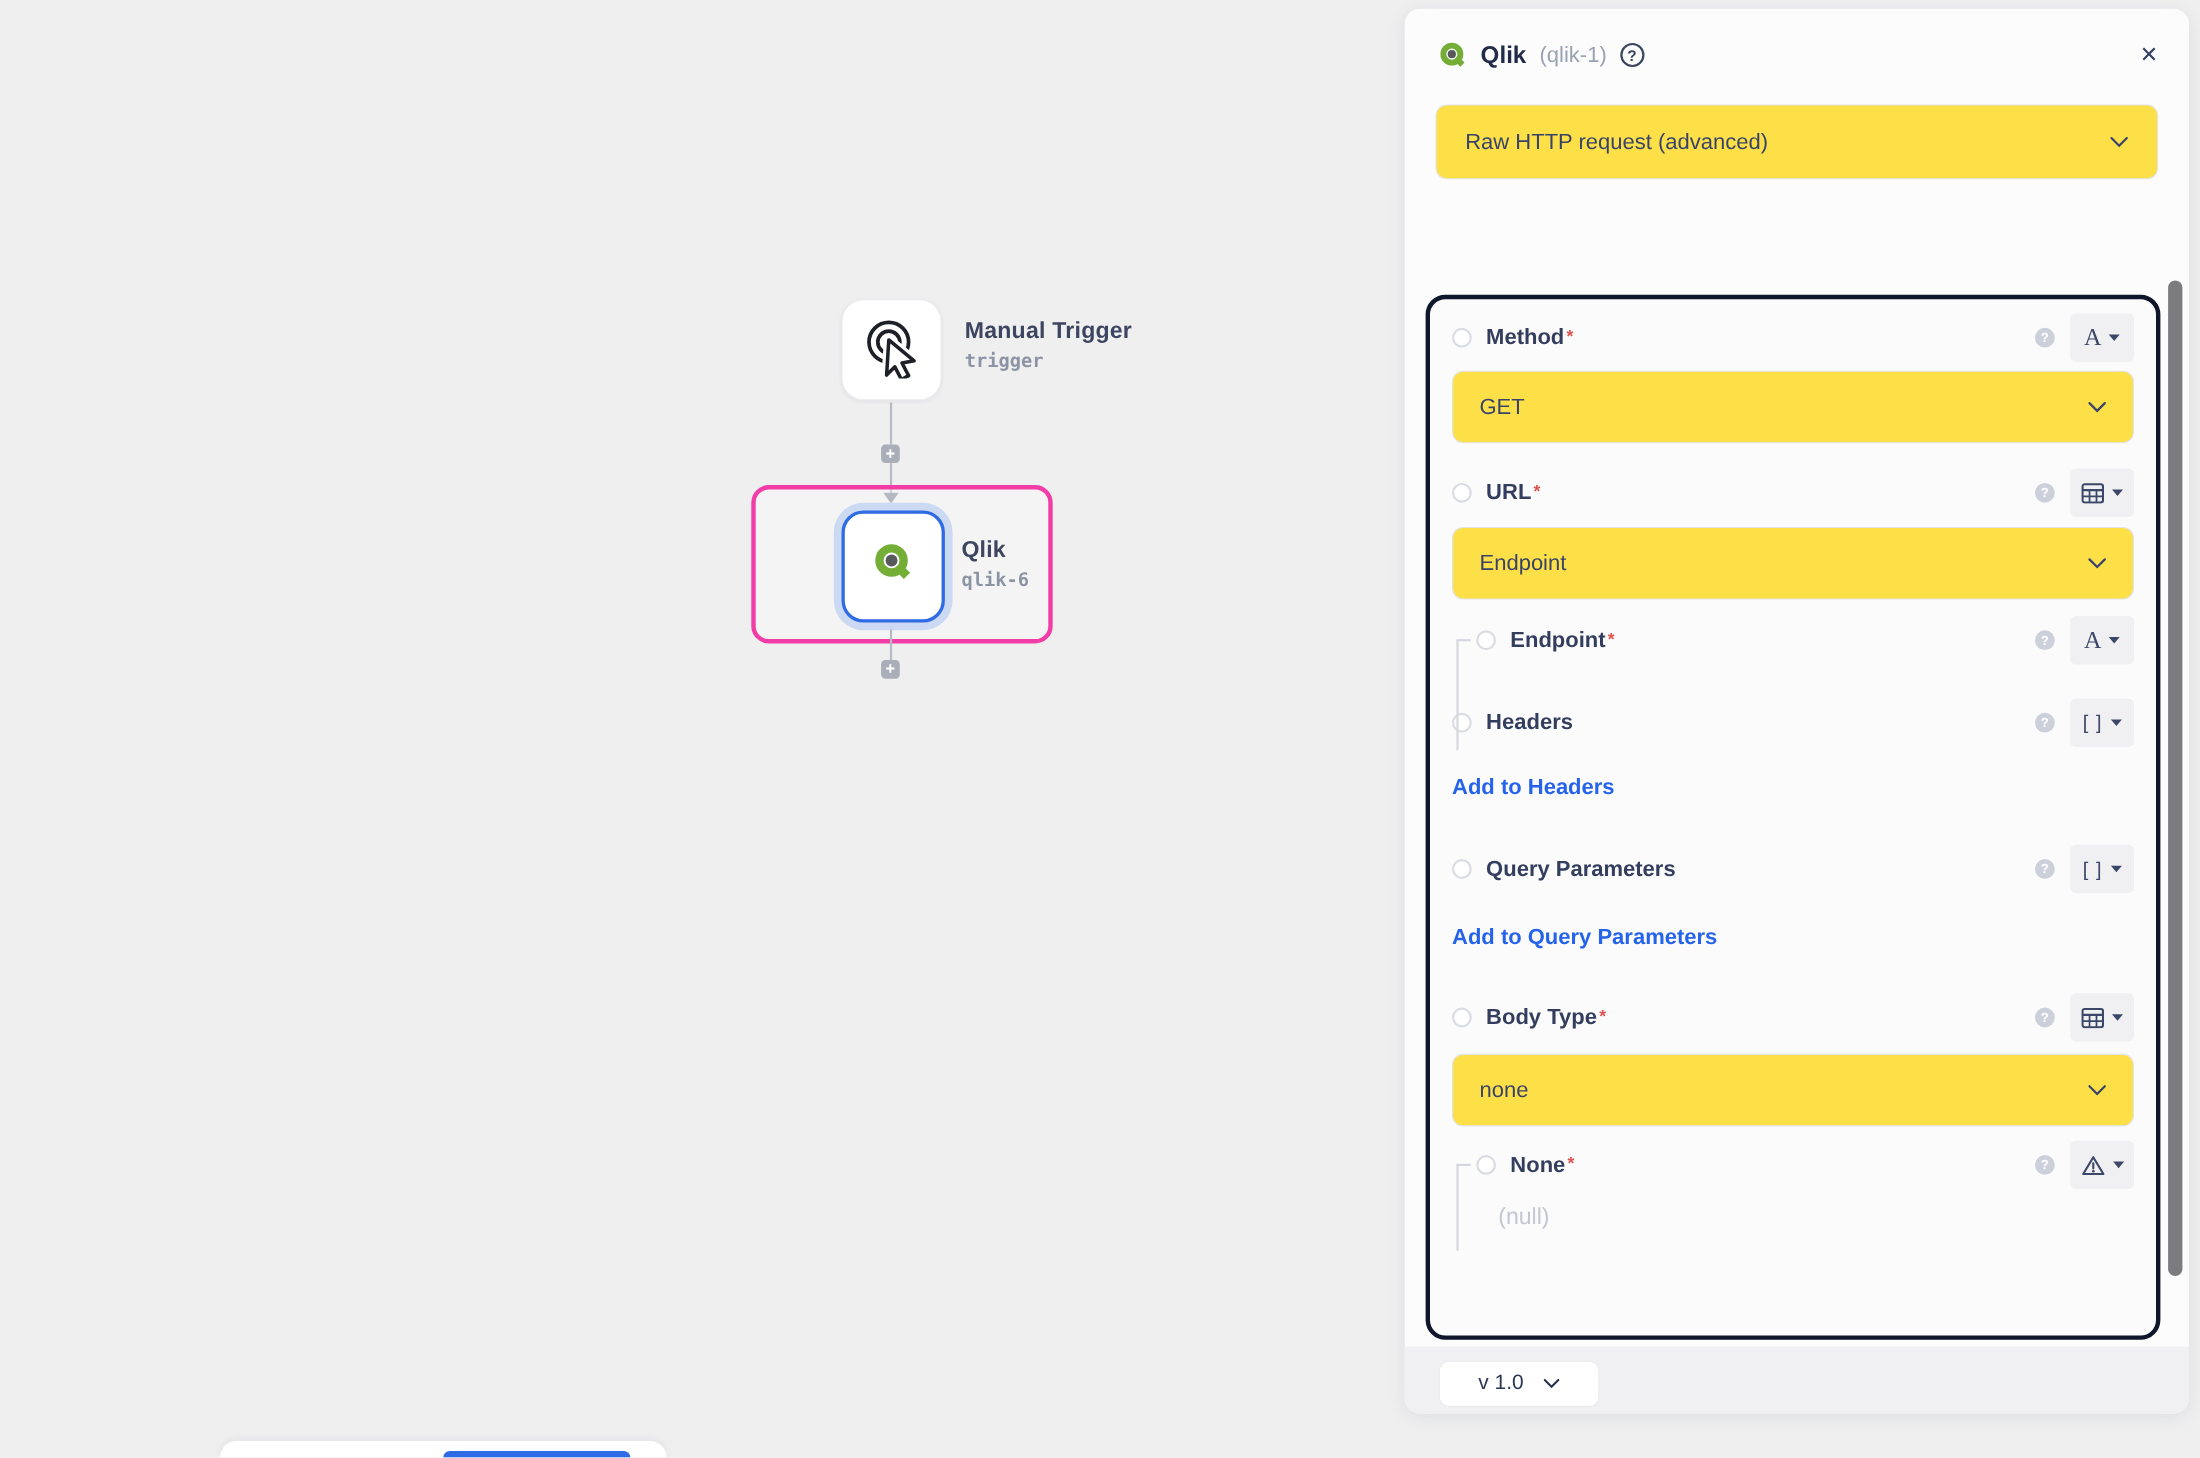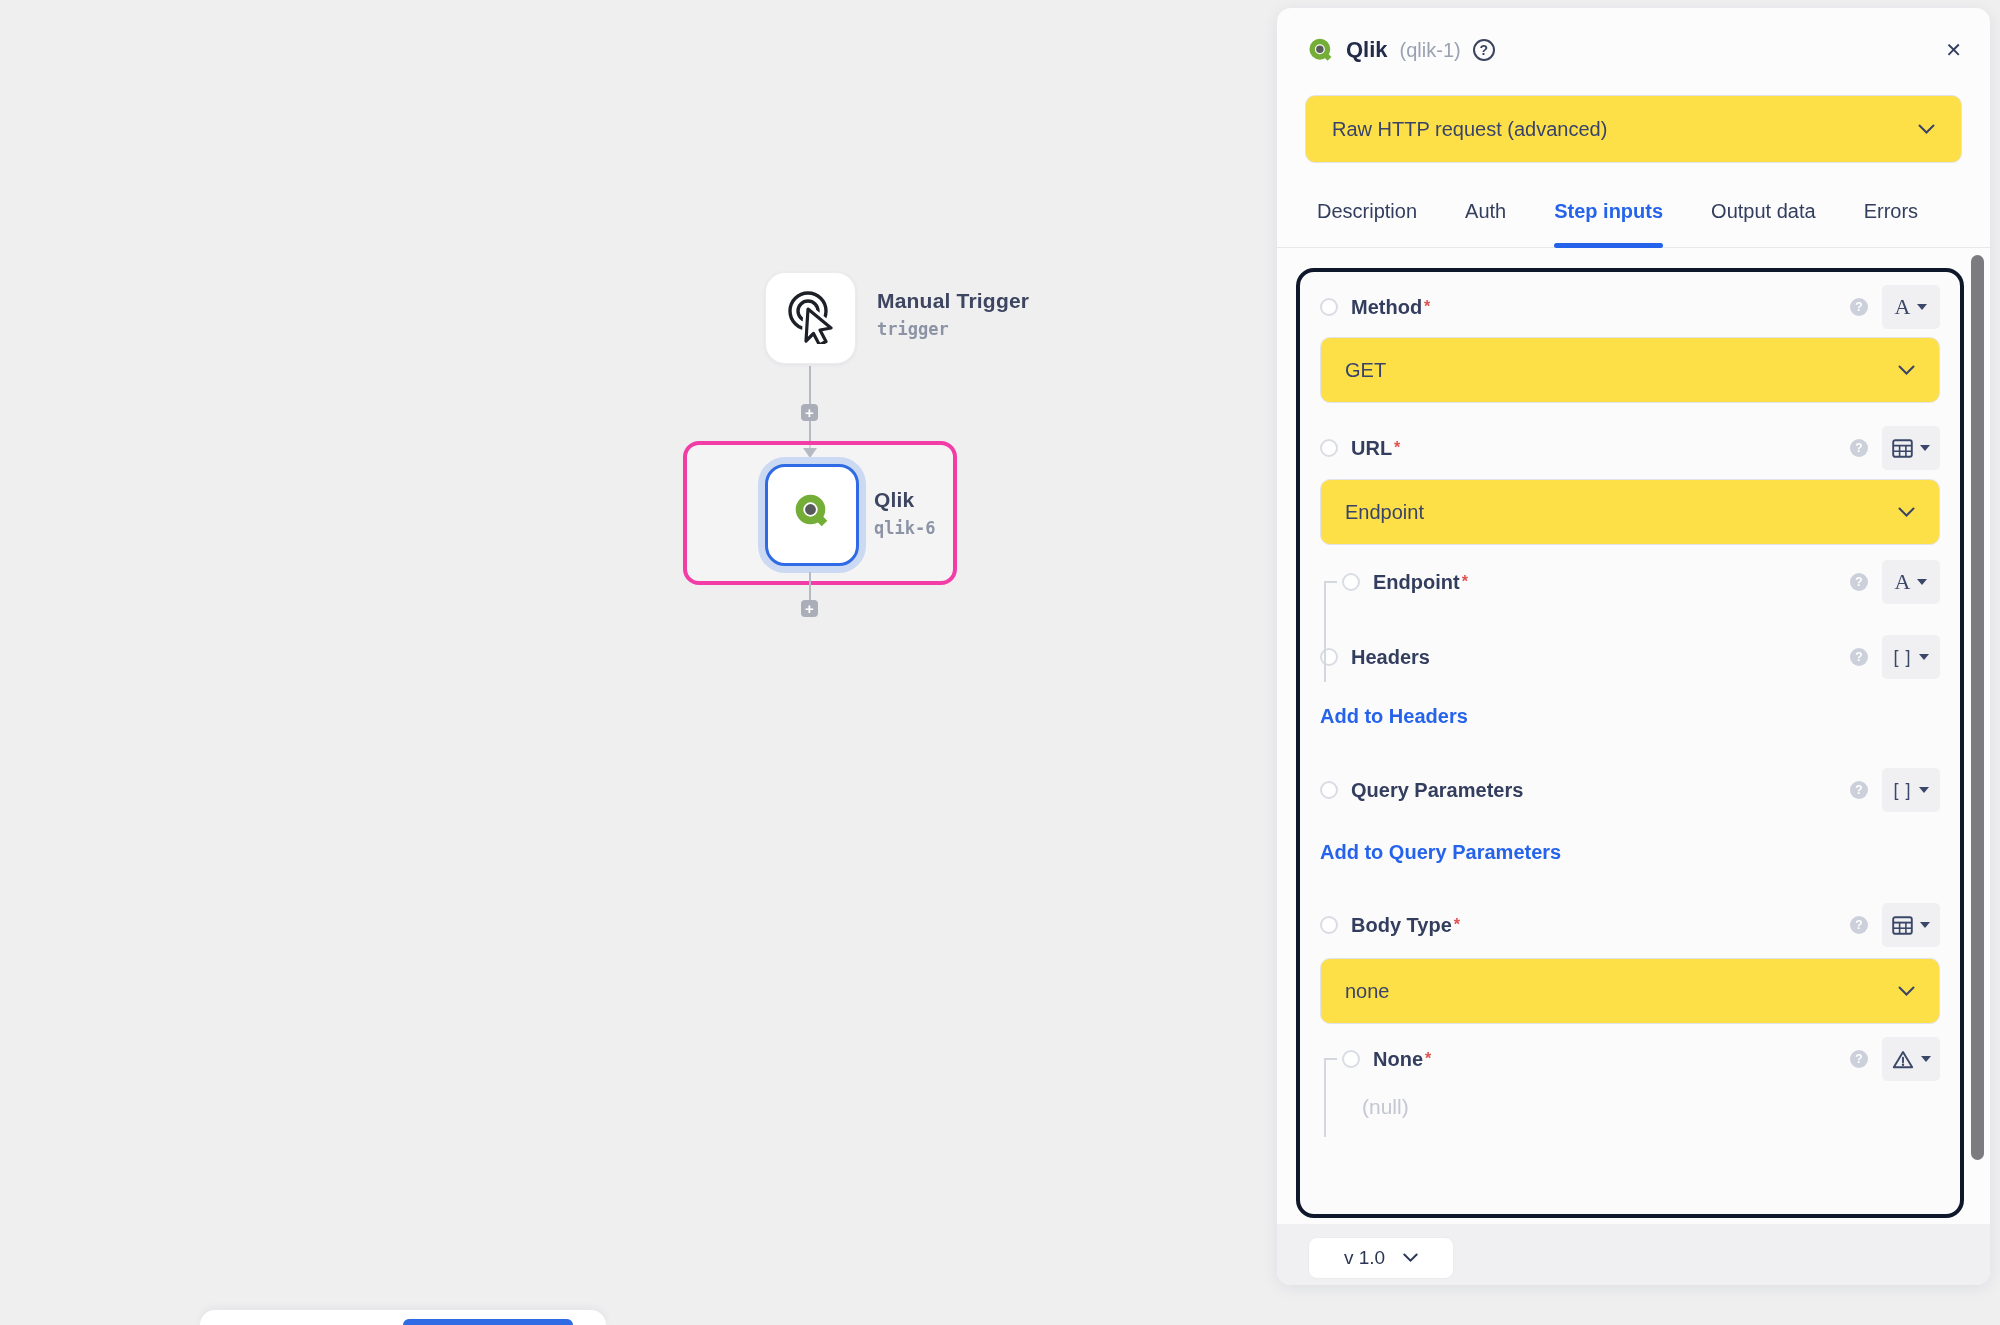--- a/index.html
+++ b/index.html
@@ -237,27 +237,20 @@
 
   <div class="select-box action-select">
     <span>Raw HTTP request (advanced)</span>
     <span class="chev">
       <svg width="17" height="11" viewBox="0 0 17 11" fill="none">
           <path d="M1.5 1.5 L8.5 8.5 L15.5 1.5" stroke="#39436a" stroke-width="2" stroke-linecap="round"></path>
         </svg>
     </span>
   </div>
 
-  <div class="tabs">
-    <div class="tab">Description</div>
-    <div class="tab">Auth</div>
-    <div class="tab active">Step inputs</div>
-    <div class="tab">Output data</div>
-    <div class="tab">Errors</div>
-  </div>
 
   <div class="form-outline">
 
     <div class="frow">
       <span class="lead-circle"></span>
       <span class="flabel">Method</span>
         <span class="req">*</span>
       <span class="right">
         <span class="help-fill">?</span>
         <span class="type-badge">

